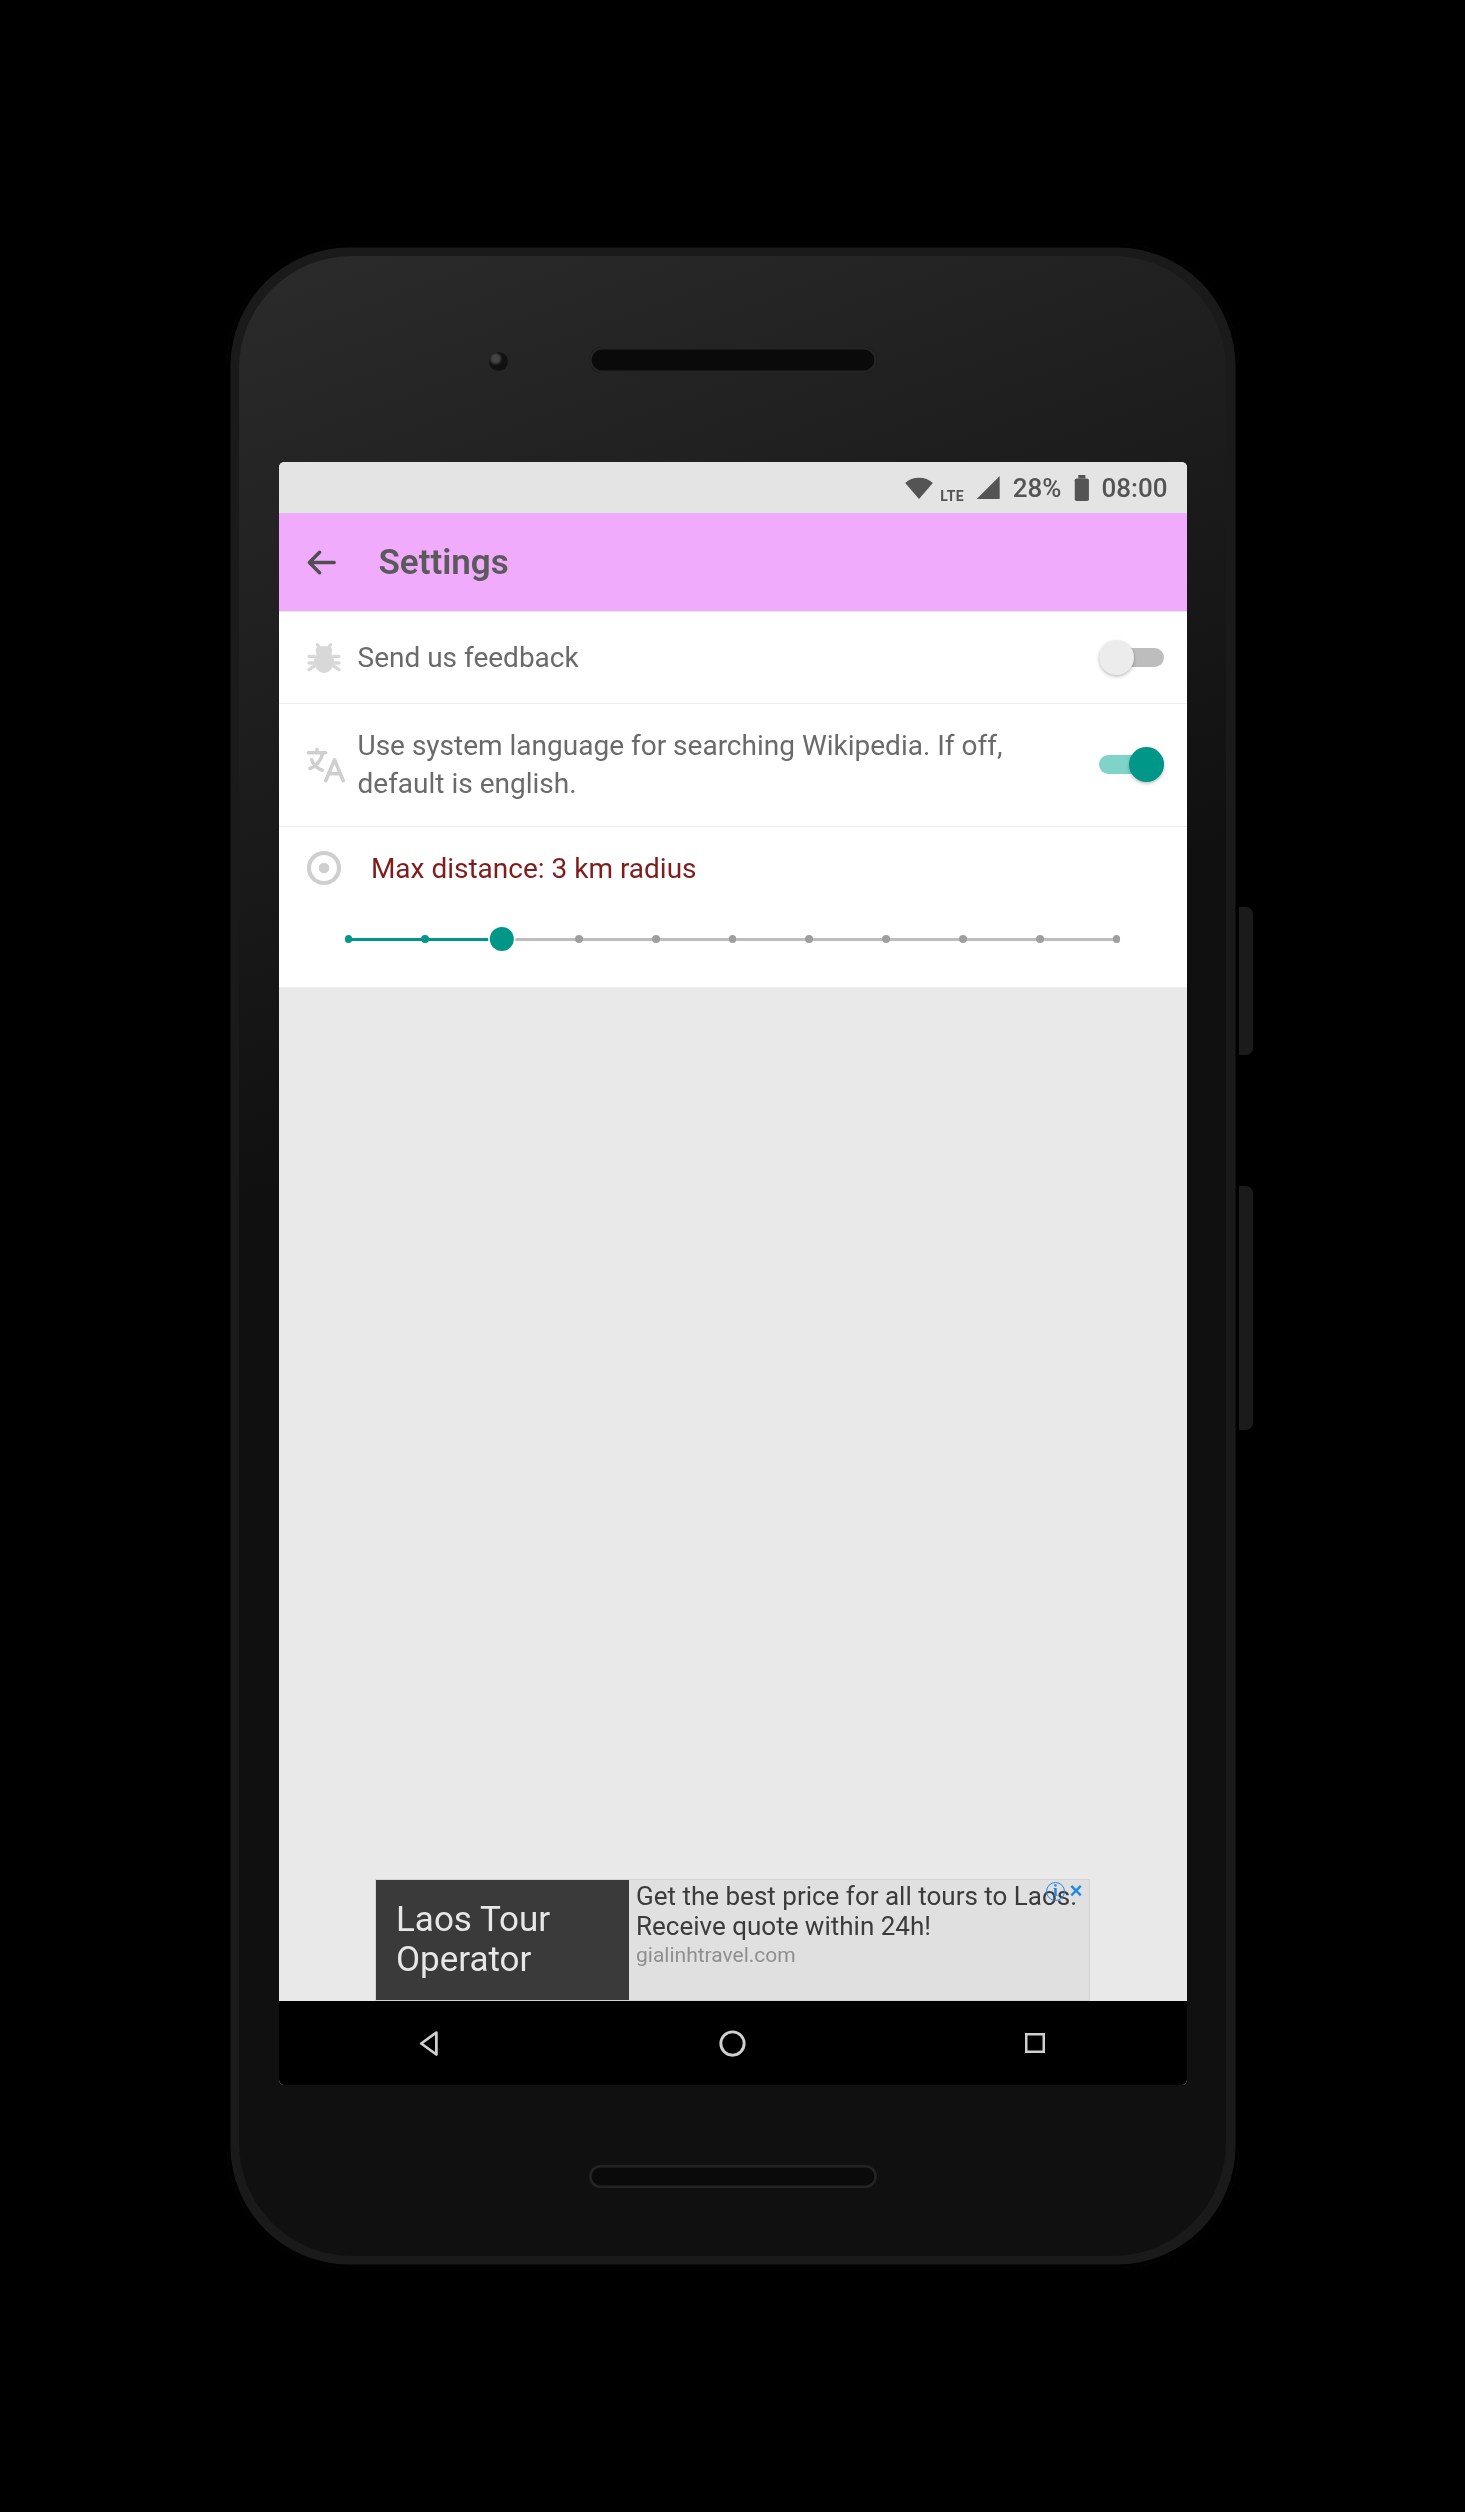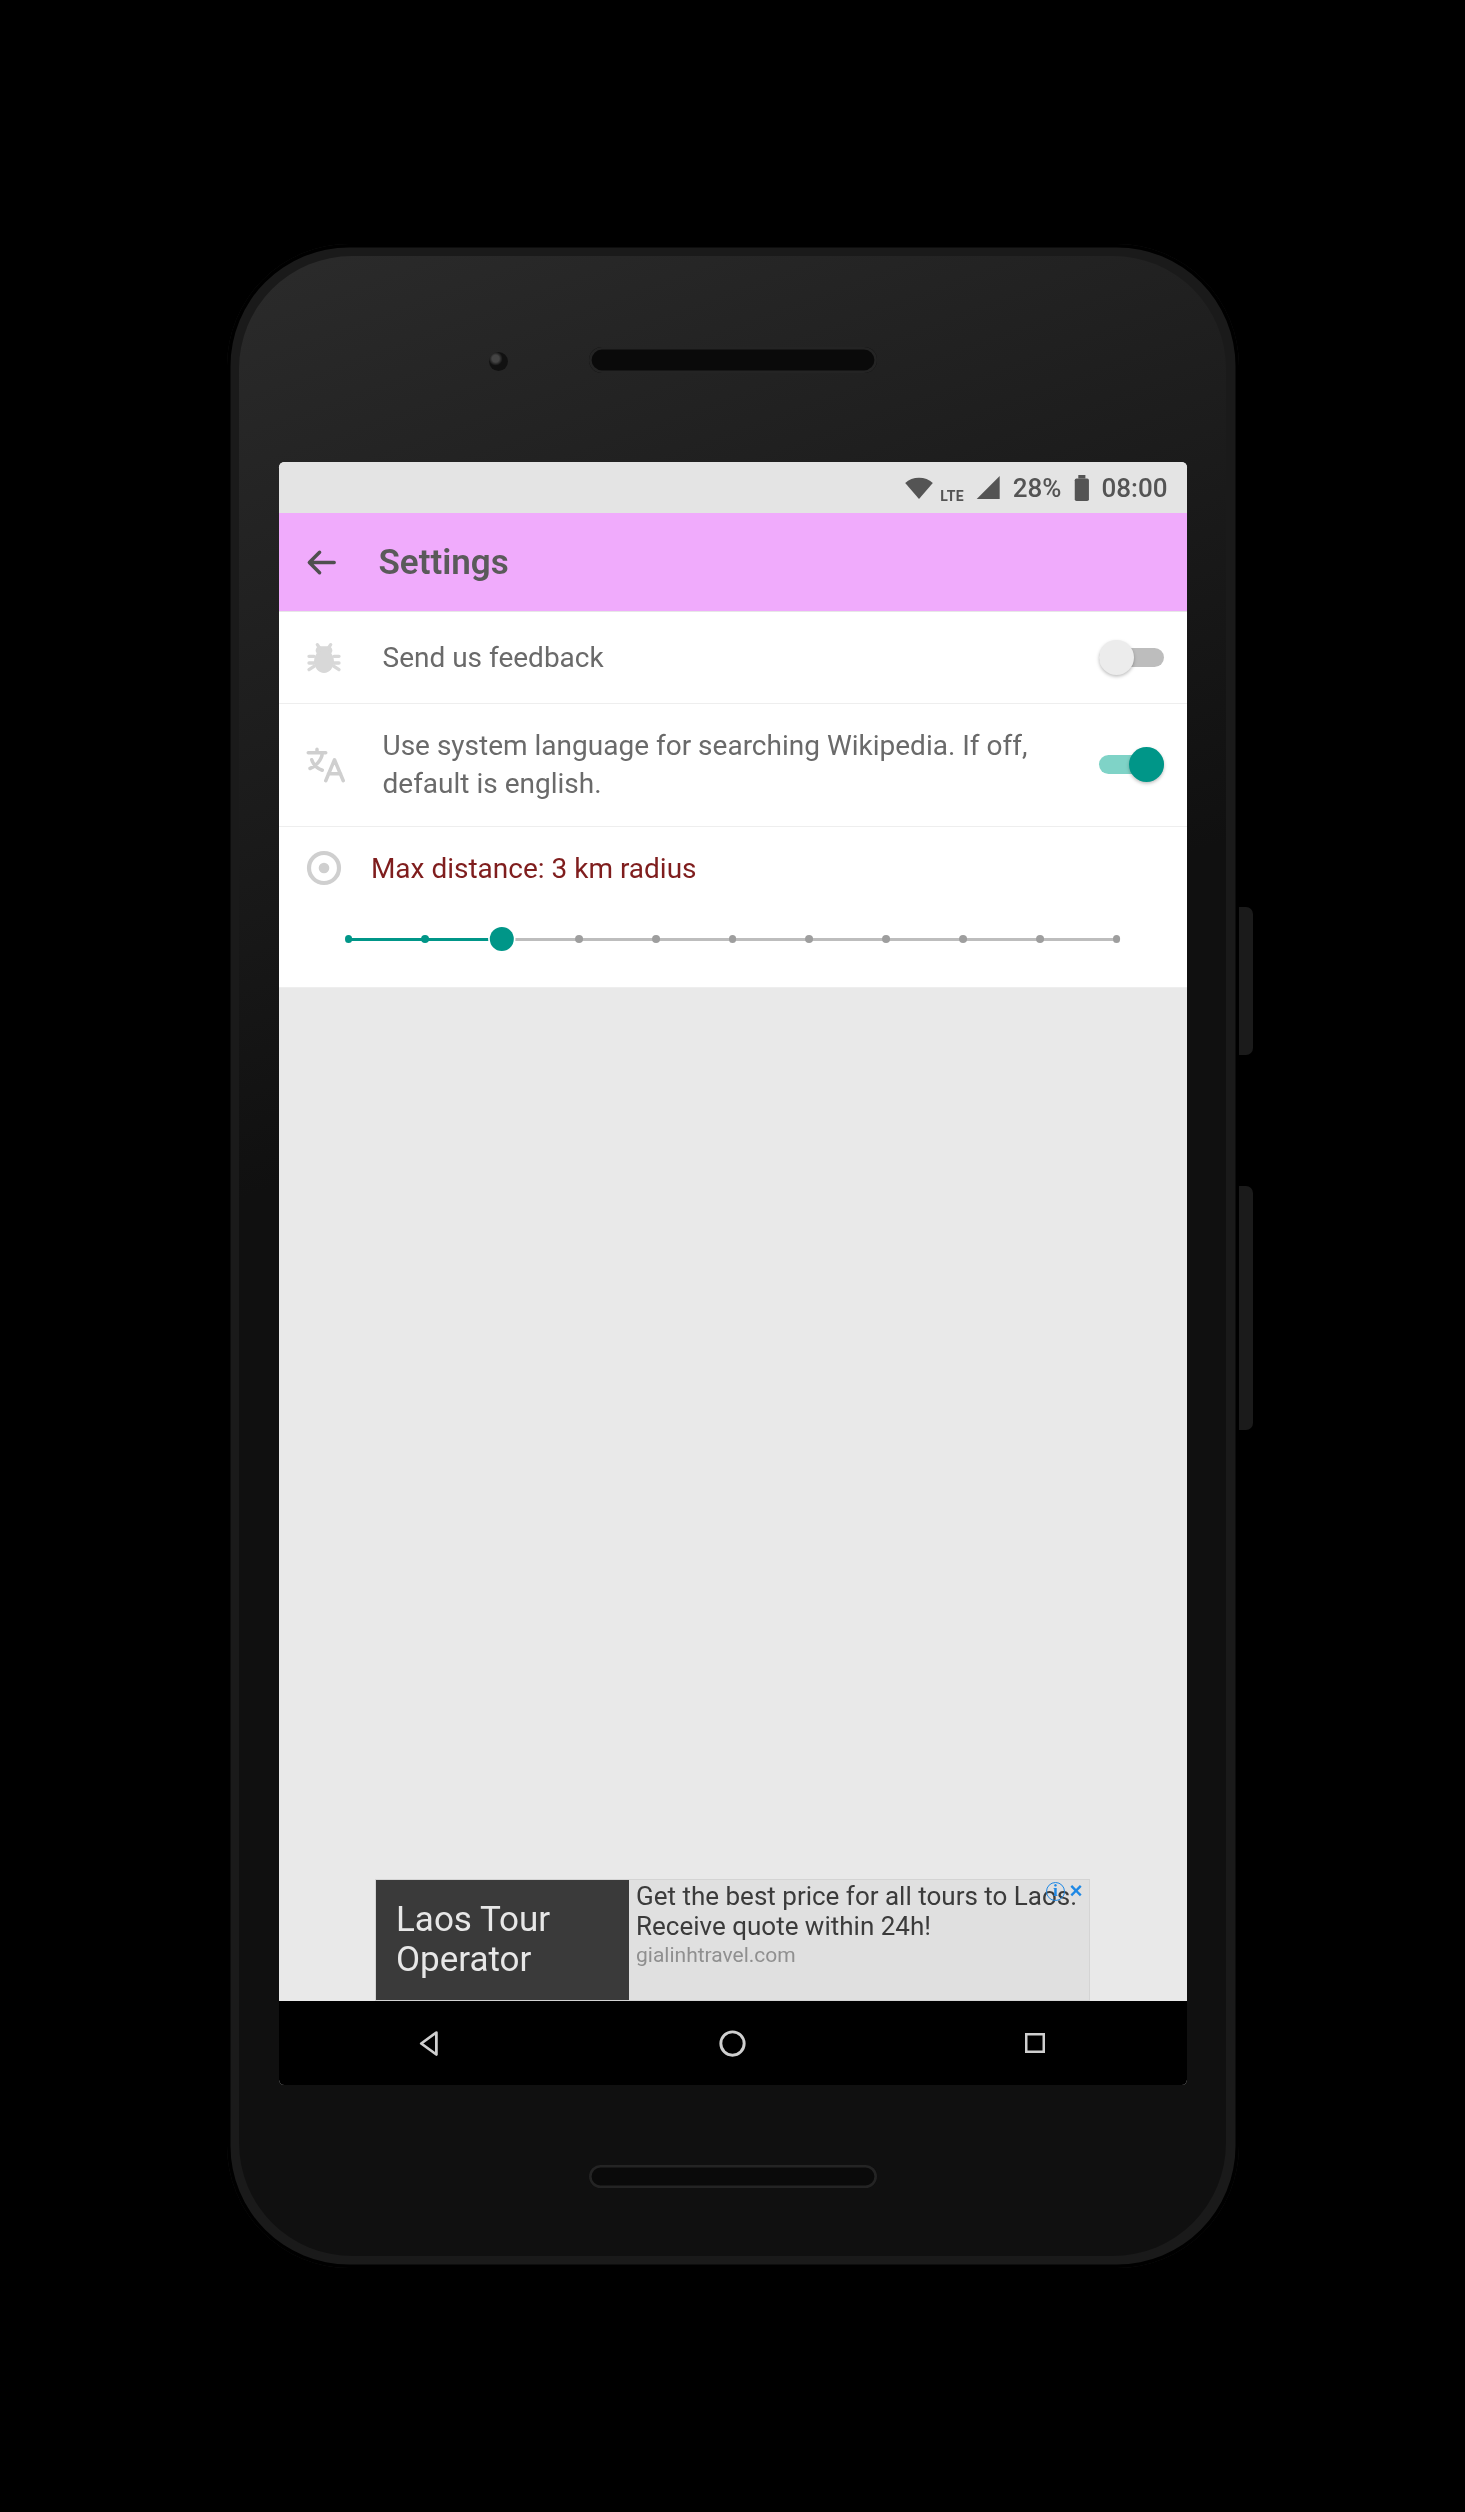--- a/index.html
+++ b/index.html
@@ -107,21 +107,21 @@
   .back-btn { width: 42px; height: 42px; display:flex; align-items:center; justify-content:center; cursor:pointer; }
   .appbar-title { font-size: 35px; font-weight: 600; color: #5a5a5a; }
 
   
   .row {
     background: #fff;
     display: flex;
     align-items: center;
     padding: 23px 23px;
     border-bottom: 1.7px solid #eeeeee;
-    gap: 36px;
+    gap: 11px;
   }
   .row .ricon { width: 45px; height: 45px; flex: none; display:flex; align-items:center; justify-content:center; }
   .row .rlabel { flex: 1; font-size: 28px; line-height: 1.35; color: #6a6a6a; }
   .switch {
     position: relative;
     width: 65px; height: 35px; flex:none; cursor:pointer;
   }
   .switch .track {
     position:absolute; top:7.9px; left:0; right:0; height:19px;
     border-radius: 10.5px;

